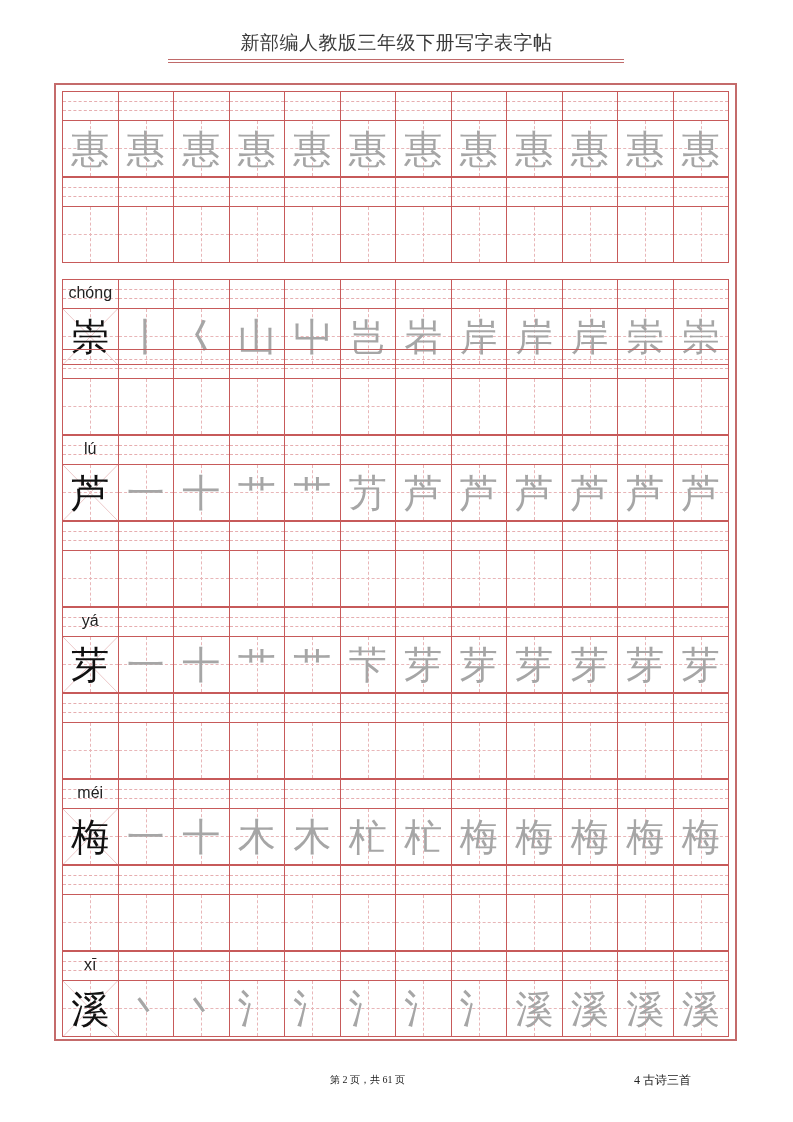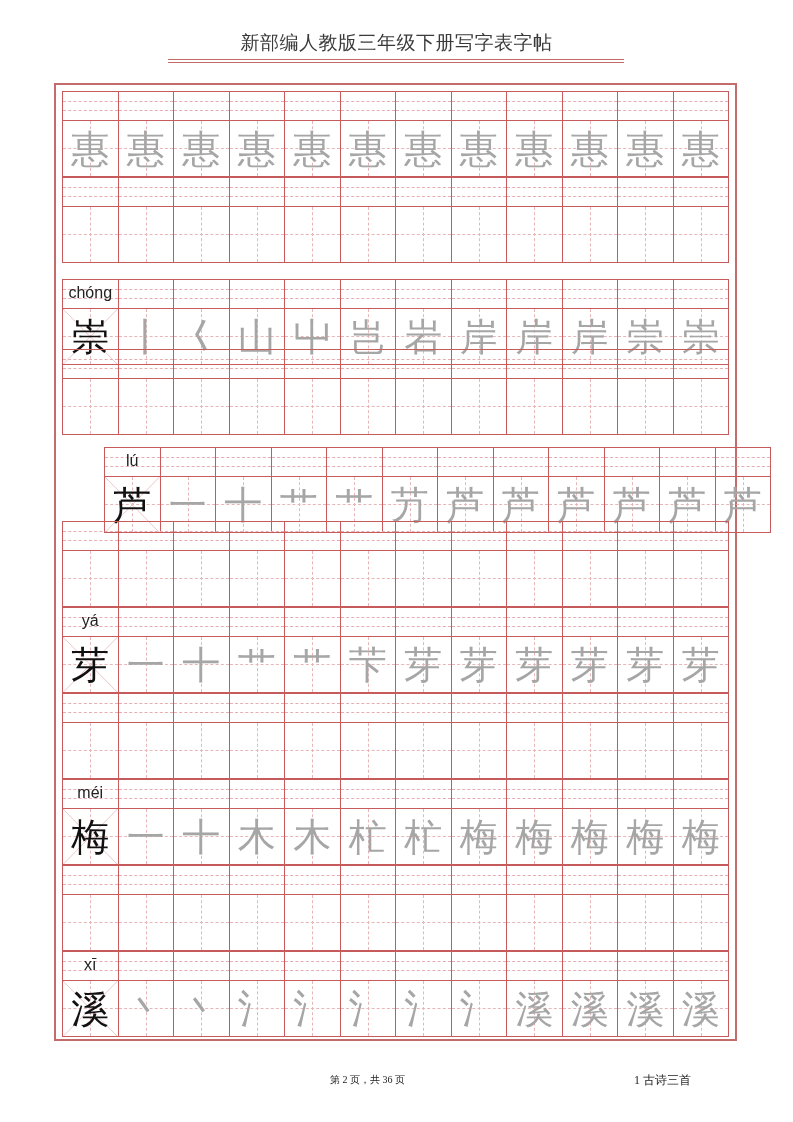--- a/index.html
+++ b/index.html
@@ -447,21 +447,21 @@
       </div>
       <div class="cell py-cell" style="left: 610.5px; width: 56.5px;">
         <div class="dl1"></div>
         <div class="dl2"></div>
       </div>
       <div class="cell ch-cell" style="left: 610.5px; width: 56.5px;">
         <div class="vmid"></div>
         <div class="hmid"></div>
       </div>
     </div>
-    <div class="block" style="top: 356px; margin-left: 42px;">
+    <div class="block" style="top: 344px;">
       <div class="cell py-cell" style="left: 0px; width: 56.5px;">
         <div class="dl1"></div>
         <div class="dl2"></div>
         <div class="pinyin">lú</div>
       </div>
       <div class="cell ch-cell" style="left: 0px; width: 56.5px;">
         <div class="vmid"></div>
         <div class="hmid"></div>
         <svg class="diag" viewBox="0 0 100 100" preserveAspectRatio="none">
           <line x1="0" y1="0" x2="100" y2="100" stroke="#ecc8c9" stroke-width="1" vector-effect="non-scaling-stroke"></line>
@@ -1203,14 +1203,14 @@
         <div class="dl2"></div>
       </div>
       <div class="cell ch-cell" style="left: 610.5px; width: 56.5px;">
         <div class="vmid"></div>
         <div class="hmid"></div>
         <div class="glyph">溪</div>
       </div>
     </div>
   </div>
 
-<div class="footer-page">第 2 页，共 36 页</div>
-<div class="footer-lesson">1 古诗三首</div>
+<div class="footer-page">第 2 页，共 61 页</div>
+<div class="footer-lesson">4 古诗三首</div>
 
 </body></html>

